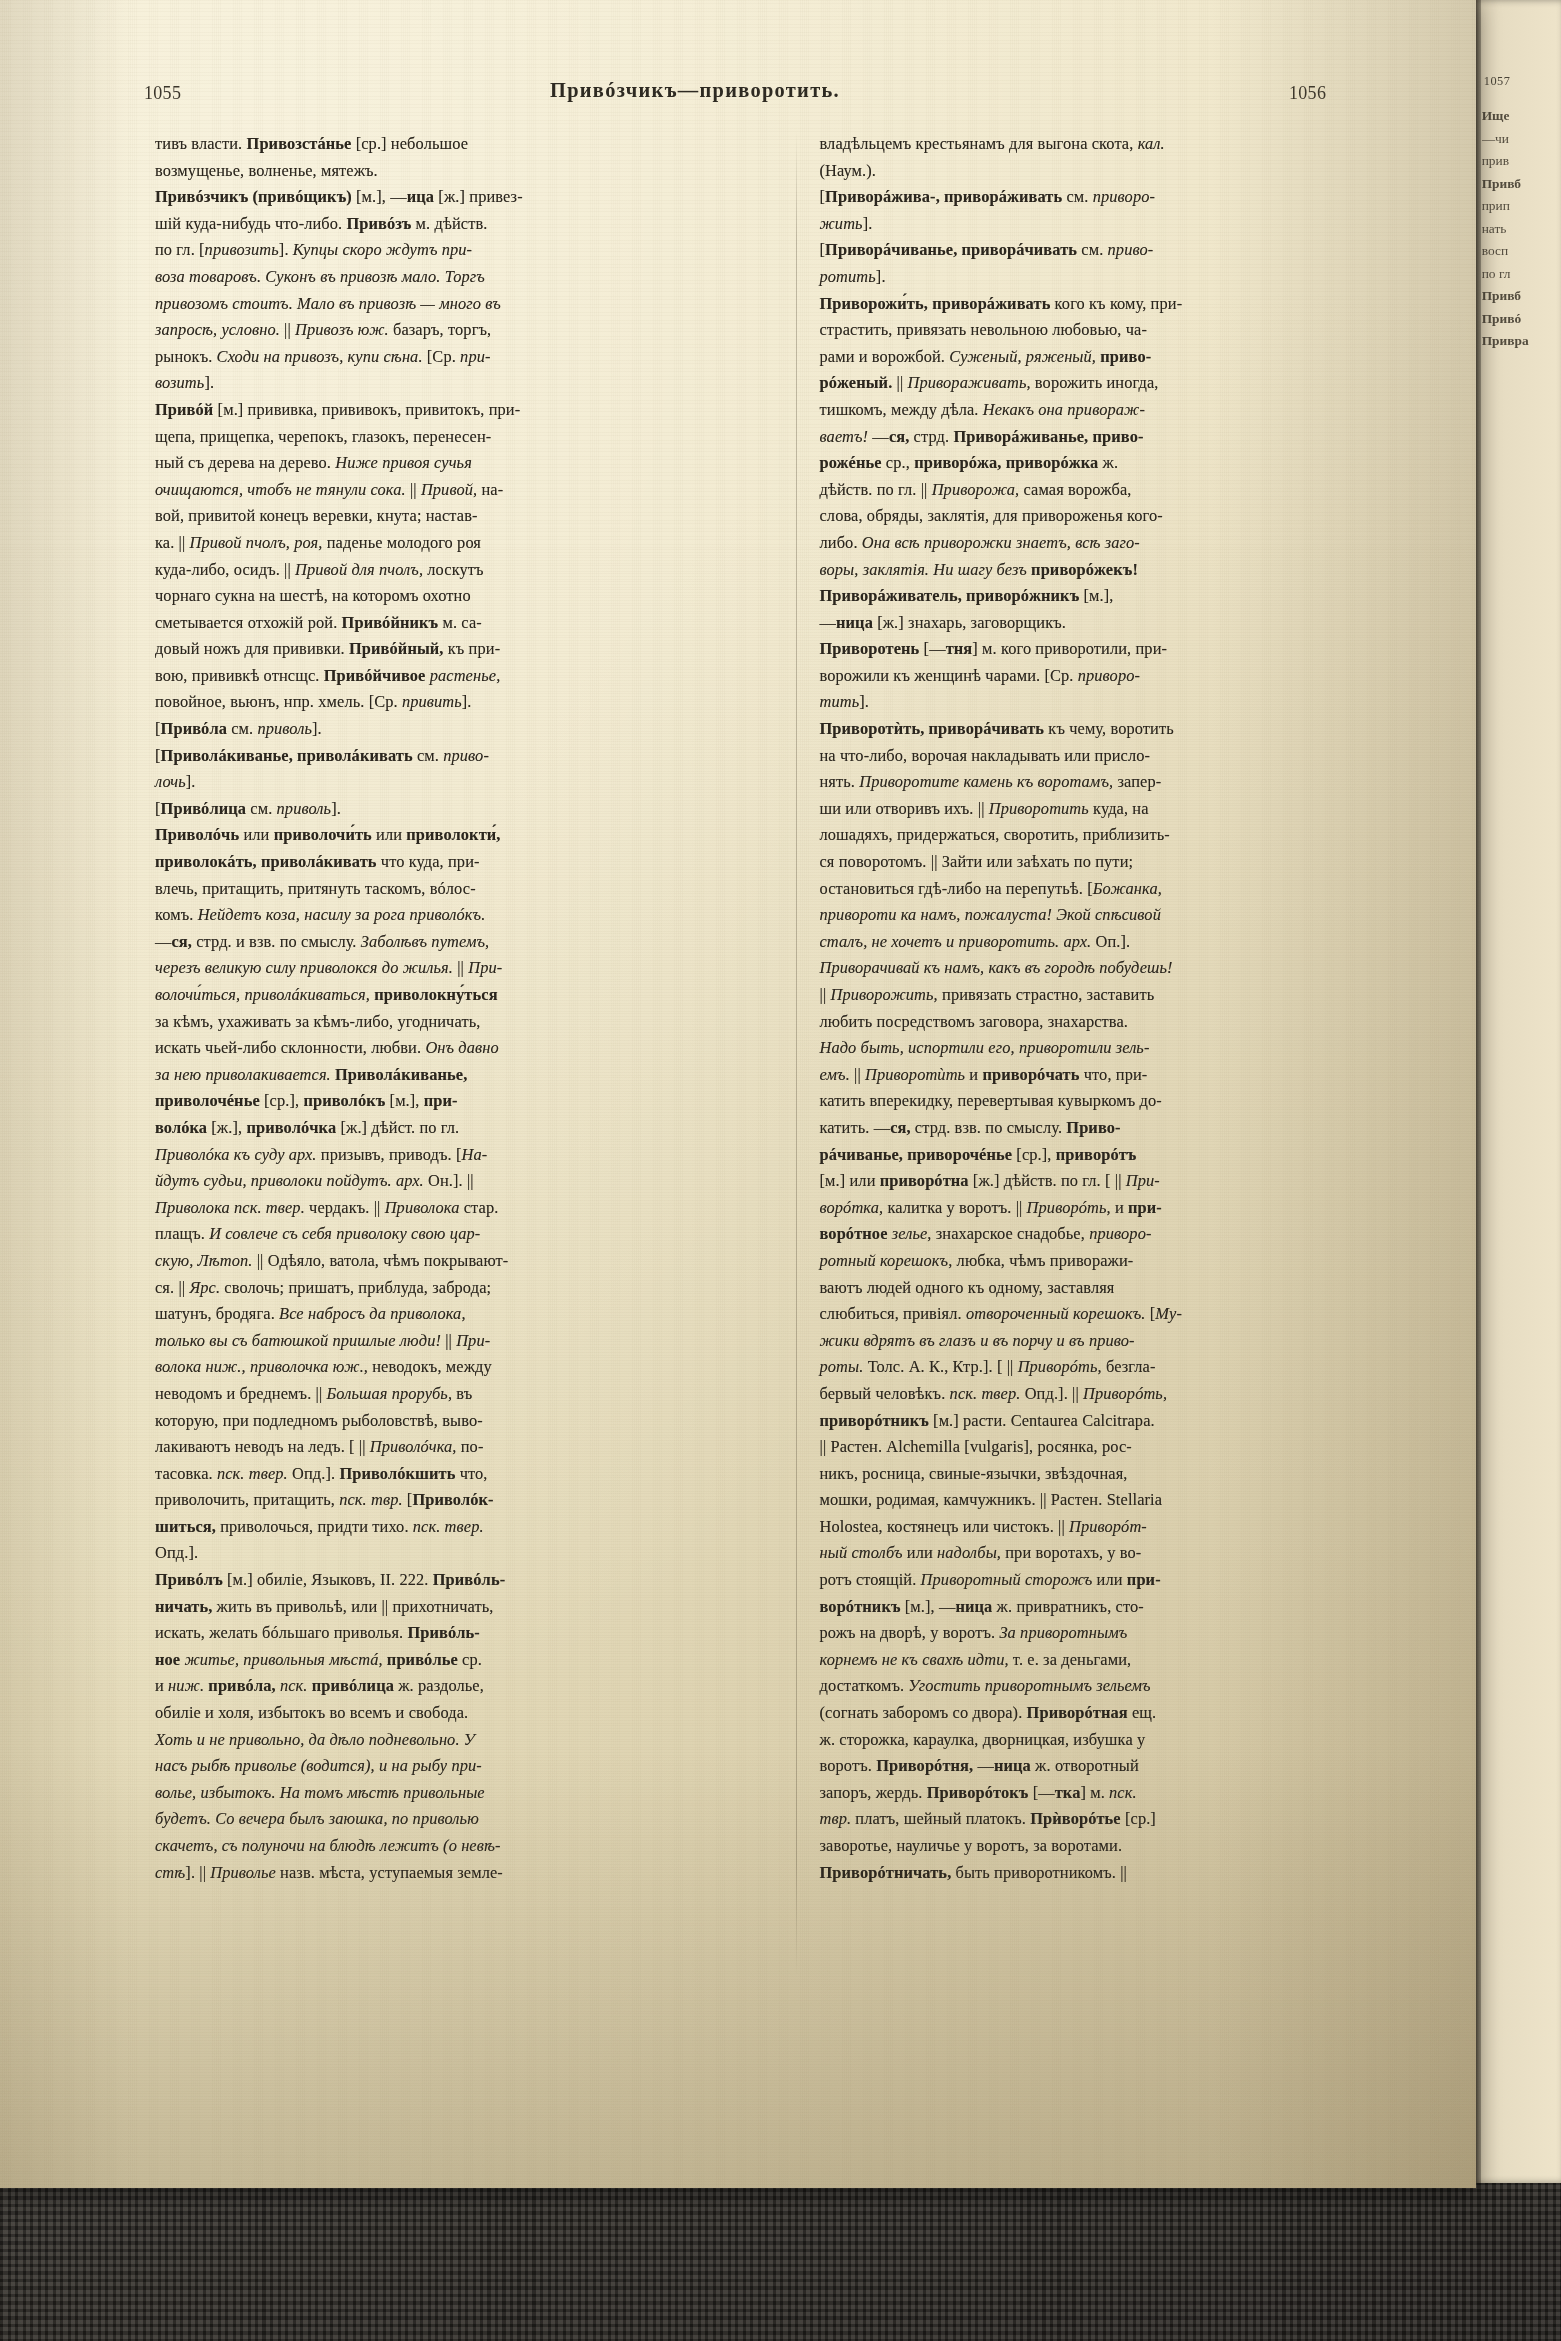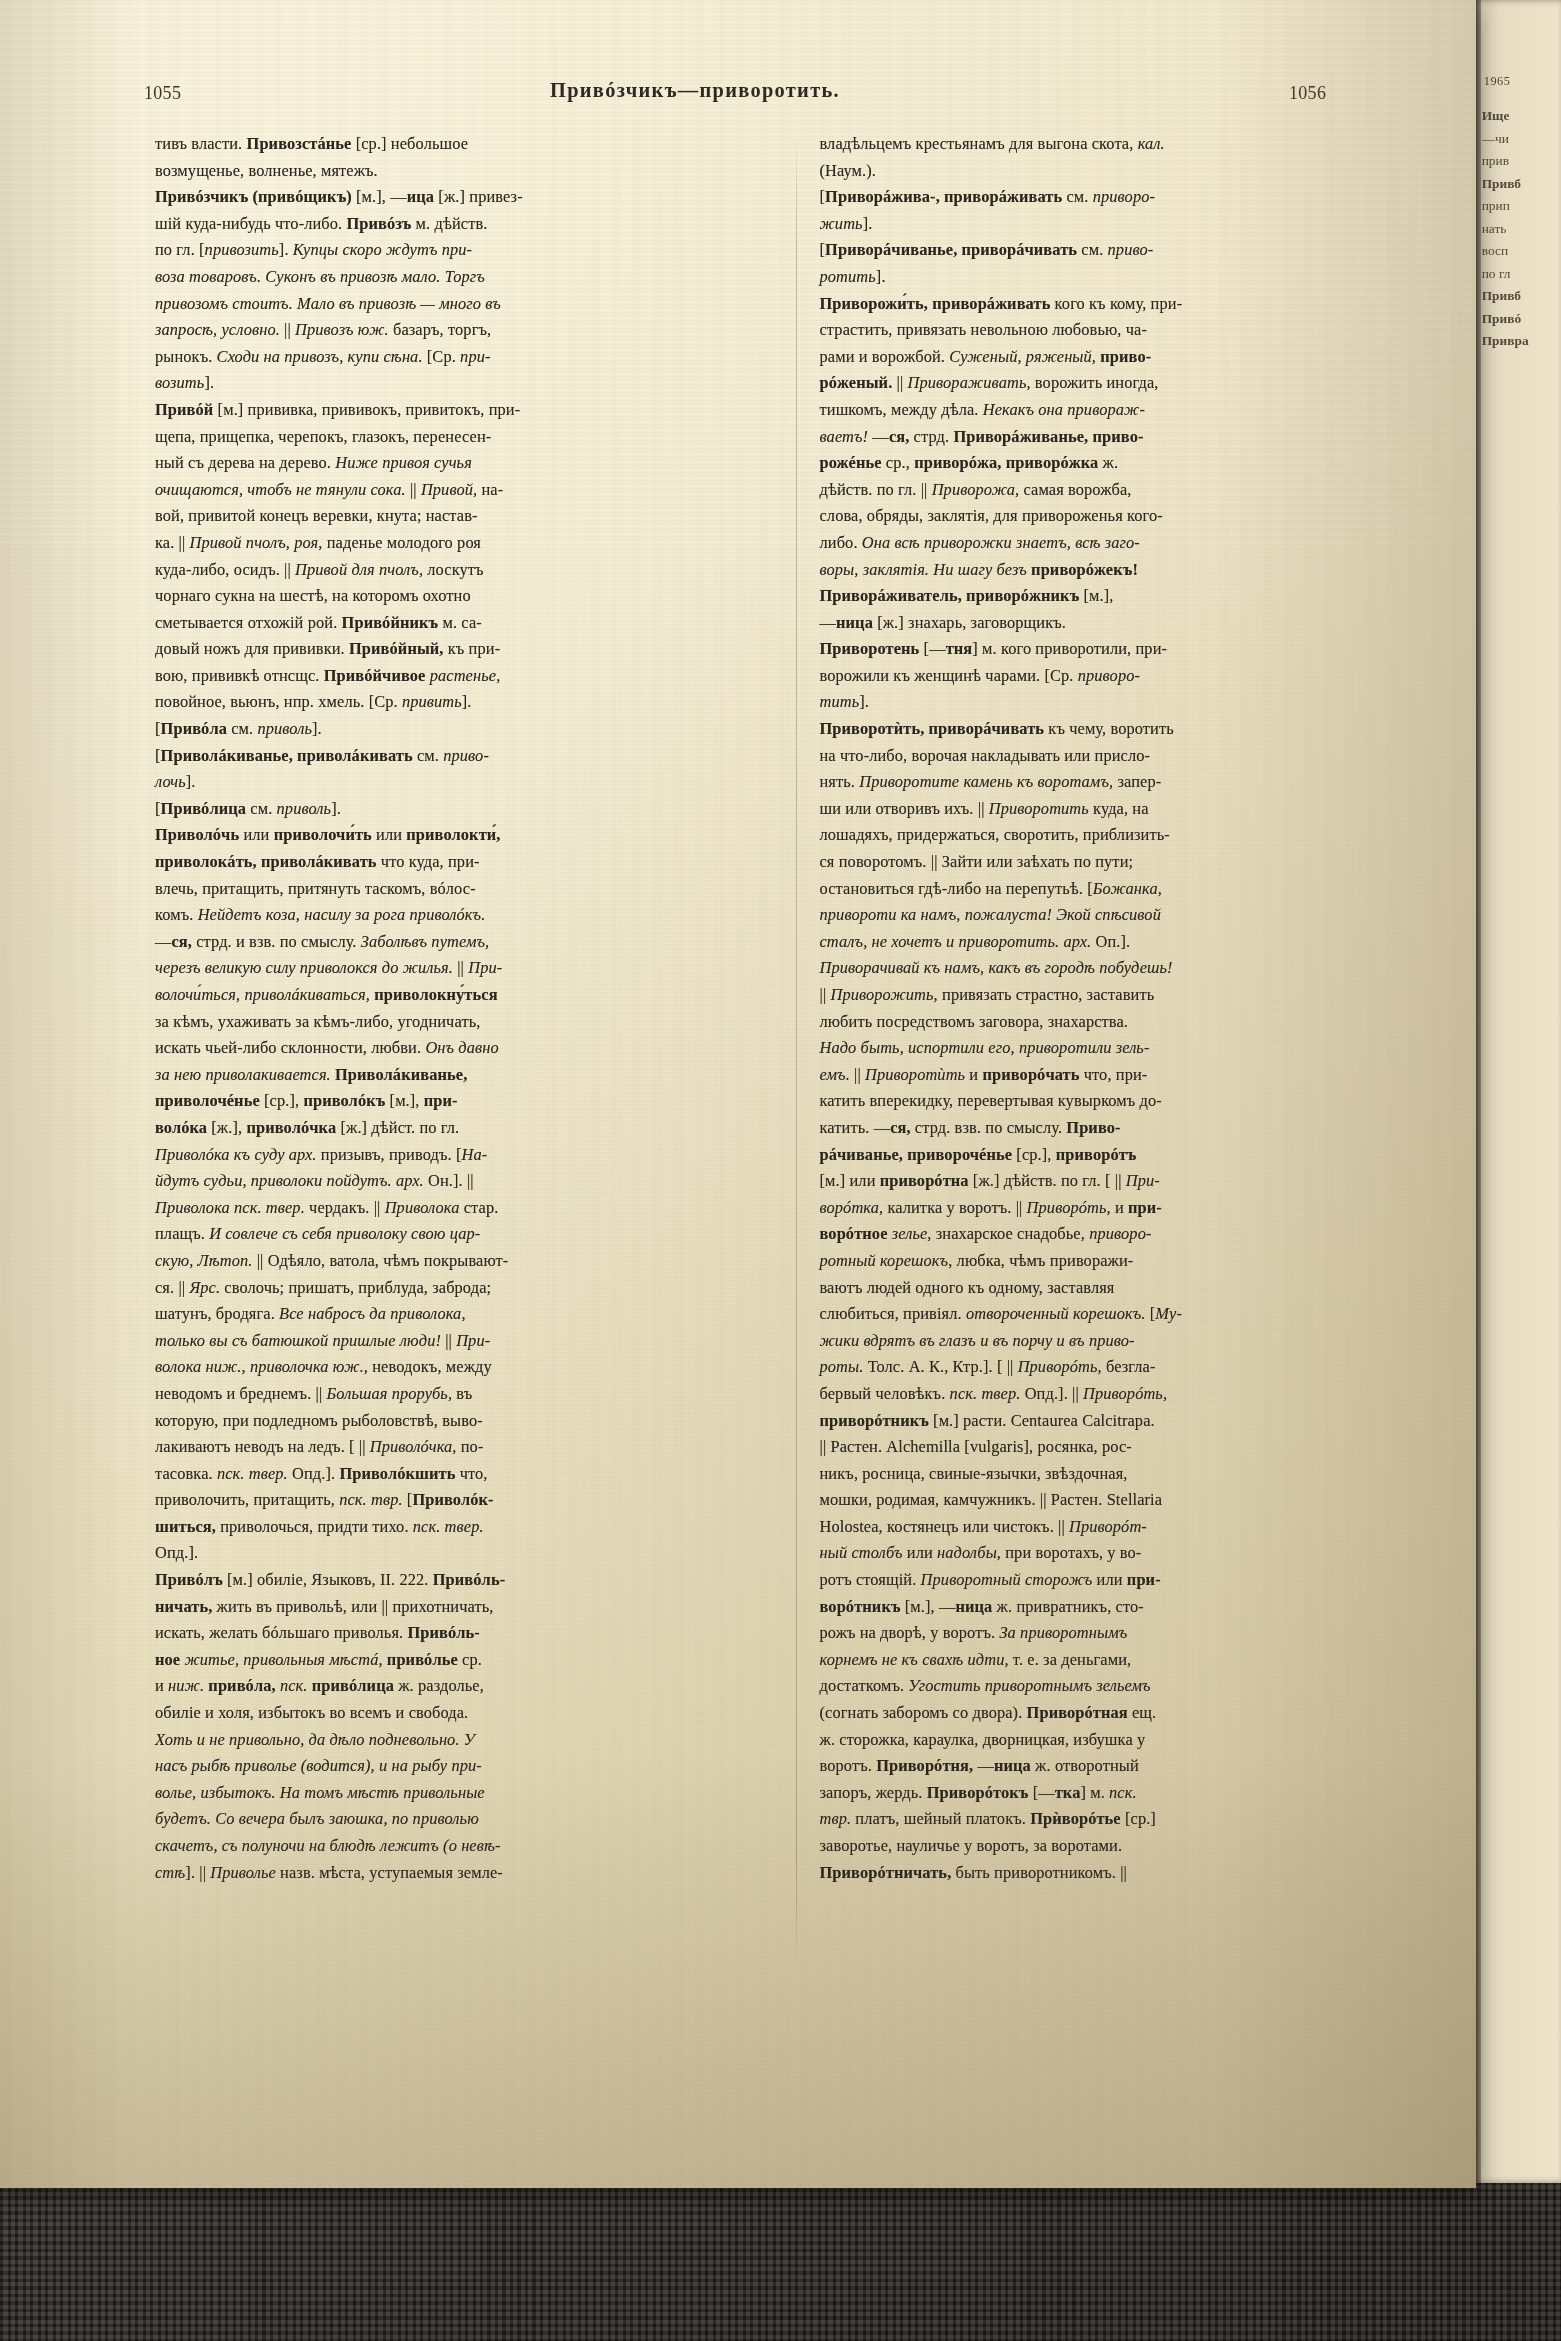--- a/index.html
+++ b/index.html
@@ -165,21 +165,21 @@
   .col p { text-shadow: 0 0 0.3px rgba(43,38,30,0.35); }
 </style>
 </head>
 <body>
 
 <div id="page">
 
   <div class="backdrop"></div>
 
   <div class="next-page">
-    <div class="np-num">1965</div>
+    <div class="np-num">1057</div>
     <div class="np-lines" id="np-lines">
         <div class="np-line b">Ище</div>
         <div class="np-line">—чи</div>
         <div class="np-line">прив</div>
         <div class="np-line b">Привб</div>
         <div class="np-line">прип</div>
         <div class="np-line">нать</div>
         <div class="np-line">восп</div>
         <div class="np-line">по гл</div>
         <div class="np-line b">Привб</div>

